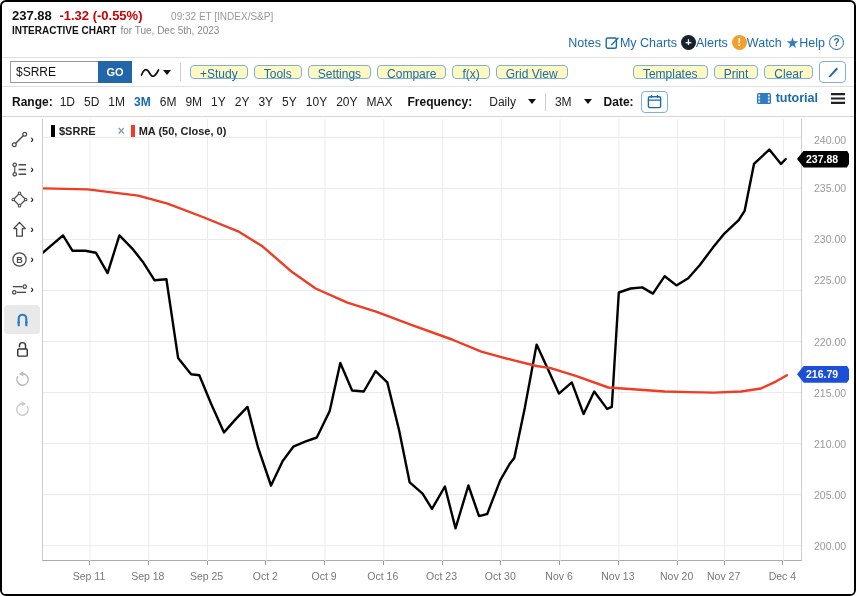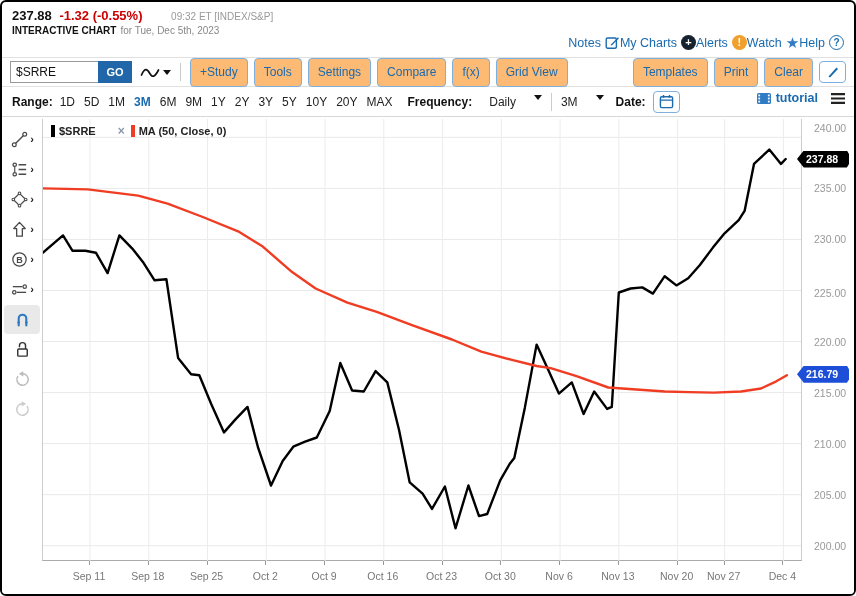--- a/index.html
+++ b/index.html
@@ -30,32 +30,32 @@
   .toolbar { height: 29px; border-bottom: 1px solid #e0e0e0; display: flex; align-items: center; padding: 0 8px; }
   .sym-wrap { display: flex; align-items: center; }
   .sym-input { width: 88px; height: 22px; border: 1px solid #999; border-right: none; font-size: 12px;
                padding: 0 5px; font-family: "Liberation Sans", sans-serif; color: #111; }
   .go-btn { height: 22px; width: 34px; background: #2066a8; color: #fff; font-weight: bold; font-size: 11px;
             border: 1px solid #2066a8; cursor: pointer; }
   .wave-group { display: flex; align-items: center; margin-left: 8px; gap: 3px; cursor: pointer; }
   .caret { width: 0; height: 0; border-left: 4px solid transparent; border-right: 4px solid transparent;
            border-top: 5px solid #111; display: inline-block; }
   .vdiv { width: 1px; height: 18px; background: #ccc; margin: 0 9px; }
-  .tb-btn { border: 1px solid #7fb0dd; color: #1a6aae; background: #fdba74; border-radius: 4px; font-size: 12px;
-            padding: 1px 9px; height: 29px; margin-right: 6px; cursor: pointer; font-family: "Liberation Sans", sans-serif; }
+  .tb-btn { border: 1px solid #7fb0dd; color: #1a6aae; background: #fef9c3; border-radius: 4px; font-size: 12px;
+            padding: 1px 9px; height: 14px; margin-right: 6px; cursor: pointer; font-family: "Liberation Sans", sans-serif; }
   .tb-spacer { flex: 1; }
   .icon-btn { border: 1px solid #7fb0dd; background: #fff; border-radius: 4px; width: 27px; height: 22px;
               display: inline-flex; align-items: center; justify-content: center; cursor: pointer; margin-right: 0; }
 
   
   .rangebar { height: 29px; display: flex; align-items: center; padding: 0 10px; font-size: 12px; position: relative; color: #222; }
   .rangebar b { margin-right: 7px; color: #111; }
   .rng { margin-right: 9px; cursor: pointer; }
   .rng.sel { color: #1a6aae; font-weight: bold; }
-  .freq-group { display: flex; margin-left: 10px; gap: 18px; cursor: pointer; }
+  .freq-group { display: flex; align-items: center; margin-left: 10px; gap: 12px; cursor: pointer; }
   .caret-sm { width: 0; height: 0; border-left: 4px solid transparent; border-right: 4px solid transparent;
               border-top: 5px solid #111; }
   .tutorial { position: absolute; right: 8px; top: 4px; display: flex; align-items: center; gap: 5px; }
   .tutorial-label { color: #1a6aae; font-weight: bold; font-size: 12.5px; cursor: pointer; }
 
   
   .main { position: relative; height: 478px; border-top: 1px solid #d8d8d8; background: #fff; }
   .sidebar { position: absolute; left: 0; top: 0; width: 40px; height: 100%; padding-top: 8px;
              display: flex; flex-direction: column; align-items: center; gap: 1px; }
   .tool { width: 36px; height: 29px; display: flex; align-items: center; justify-content: center; gap: 1px; cursor: pointer; }
@@ -320,24 +320,24 @@
           <span class="legend-x">×</span>
           <span class="swatch" style="background:#f03c22"></span>
           <span>MA (50, Close, 0)</span>
         </span>
       </div>
     </div>
 
     <div class="y-axis">
       <div class="tag" id="last-tag" style="background: rgb(0, 0, 0); top: 31.5148px;">237.88</div>
       <div class="tag" id="ma-tag" style="background: #1d4ed8; top: 246.798px;">216.79</div>
-    <div class="ylab" style="top: 3px;">240.00</div>
+    <div class="ylab" style="top: 15px;">240.00</div>
         <div class="ylab" style="top: 63.4134px;">235.00</div>
         <div class="ylab" style="top: 114.453px;">230.00</div>
-        <div class="ylab" style="top: 168px;">225.00</div>
+        <div class="ylab" style="top: 155px;">225.00</div>
         <div class="ylab" style="top: 216.531px;">220.00</div>
         <div class="ylab" style="top: 267.57px;">215.00</div>
         <div class="ylab" style="top: 318.61px;">210.00</div>
         <div class="ylab" style="top: 369.649px;">205.00</div>
         <div class="ylab" style="top: 420.688px;">200.00</div>
       </div>
 
     <div class="x-axis">
         <div class="xtick" style="left: 47.0078px;"></div>
         <span class="xlab" style="left: 47.0078px;">Sep 11</span>

